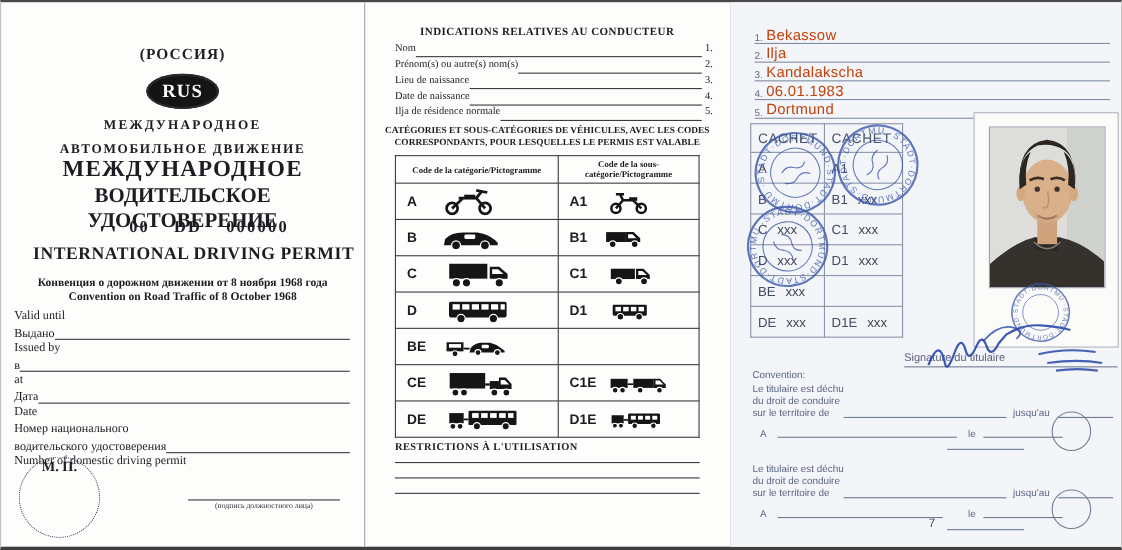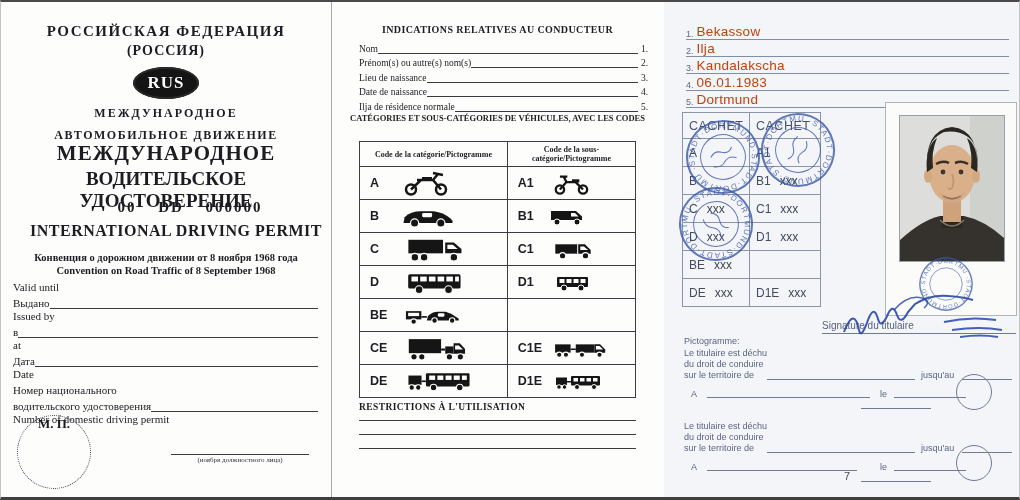--- a/index.html
+++ b/index.html
@@ -34,21 +34,21 @@
   .seal-circle{left:16px;top:413px;width:72px;height:72px;border:1.6px dotted #3a3d55;border-radius:50%;
                display:flex;align-items:flex-start;justify-content:center;}
   .seal-circle span{font-size:13px;font-weight:bold;}
   .pl-sigline{left:170px;width:138px;top:452px;border-top:1px solid #3a3a40;text-align:center;}
   .pl-sigline span{font-size:7px;display:block;margin-top:1px;color:#2e2e38;}
 
   
   .panel-mid{position:absolute;left:330px;top:0;width:333px;height:500px;}
   .pm-header{top:22px;font-size:10px;font-weight:bold;letter-spacing:.4px;}
   .pm-fields{left:28px;right:16px;top:37px;}
-  .pmrow{display:flex;align-items:flex-end;font-size:9.5px;height:14.5px;}
+  .pmrow{display:flex;font-size:9.5px;height:14.5px;}
   .pmrow .num{margin-left:3px;}
   .pm-cap{font-size:8.5px;font-weight:bold;line-height:11px;}
   .pm-cap1{top:111px;font-family:Liberation Serif, serif;}
   .pm-cap2{top:122px;}
   .veh-table{left:28px;top:139px;width:277px;border:1px solid #3c3c44;border-collapse:collapse;}
   .veh-table td,.veh-table th{border:1px solid #3c3c44;padding:0;}
   .veh-table th{height:24px;font-size:8px;font-weight:bold;text-align:center;}
   .veh-cell{height:32px;}
   .veh-inner{display:flex;align-items:center;gap:10px;padding-left:10px;
              font-family:"Liberation Sans","DejaVu Sans",sans-serif;font-size:12.5px;font-weight:bold;}
@@ -80,33 +80,32 @@
   .pagenum{font-size:11px;color:#454c58;font-family:"Liberation Sans",sans-serif;}
 </style>
 </head>
 <body>
 
 <div class="card">
   <div class="divider" style="left:330px"></div>
   <div class="divider" style="left:663px"></div>
 
   <div class="panel-left">
-    <div class="abs ctr pl-country1">РОССИЙСКАЯ ФЕДЕРАЦИЯ</div>
     <div class="abs ctr pl-country2">(РОССИЯ)</div>
     <div class="abs rus-oval">
         <span>RUS</span>
       </div>
     <div class="abs ctr pl-mv1">МЕЖДУНАРОДНОЕ</div>
     <div class="abs ctr pl-mv2">АВТОМОБИЛЬНОЕ ДВИЖЕНИЕ</div>
     <div class="abs ctr pl-big1">МЕЖДУНАРОДНОЕ</div>
     <div class="abs ctr pl-big2">ВОДИТЕЛЬСКОЕ УДОСТОВЕРЕНИЕ</div>
     <div class="abs ctr pl-num">00 DD 000000</div>
     <div class="abs ctr pl-idp">INTERNATIONAL DRIVING PERMIT</div>
     <div class="abs ctr pl-conv1">Конвенция о дорожном движении от 8 ноября 1968 года</div>
-    <div class="abs ctr pl-conv2">Convention on Road Traffic of 8 September 1968</div>
+    <div class="abs ctr pl-conv2">Convention on Road Traffic of 8 October 1968</div>
 
     <div class="abs pl-fields">
       <div class="sub">Valid until</div>
       <div class="frow">
         <span class="lbl">Выдано</span>
           <span class="fill"></span>
       </div>
       <div class="sub">Issued by</div>
       <div class="frow">
         <span class="lbl">в</span>
@@ -123,21 +122,21 @@
         <span class="lbl">водительского удостоверения</span>
           <span class="fill"></span>
       </div>
       <div class="sub">Number of domestic driving permit</div>
     </div>
 
     <div class="abs seal-circle">
       <span>М. П.</span>
     </div>
     <div class="abs pl-sigline">
-      <span>(ноября должностного лица)</span>
+      <span>(подпись должностного лица)</span>
     </div>
   </div>
 
   <div class="panel-mid">
     <div class="abs ctr pm-header">INDICATIONS RELATIVES AU CONDUCTEUR</div>
     <div class="abs pm-fields">
       <div class="pmrow">
           <span class="lbl">Nom</span>
           <span class="fill"></span>
           <span class="num">1.</span>
@@ -157,20 +156,21 @@
           <span class="fill"></span>
           <span class="num">4.</span>
         </div>
       <div class="pmrow">
           <span class="lbl">Ilja de résidence normale</span>
           <span class="fill"></span>
           <span class="num">5.</span>
         </div>
     </div>
     <div class="abs ctr pm-cap pm-cap1">CATÉGORIES ET SOUS-CATÉGORIES DE VÉHICULES, AVEC LES CODES</div>
+    <div class="abs ctr pm-cap pm-cap2">CORRESPONDANTS, POUR LESQUELLES LE PERMIS EST VALABLE</div>
 
     <table class="abs veh-table">
       <tbody>
           <tr>
         <th style="width:148px">Code de la catégorie/Pictogramme</th>
         <th style="width:128px">Code de la sous-catégorie/Pictogramme</th>
       </tr>
       <tr>
         <td class="veh-cell">
               <div class="veh-inner">
@@ -511,21 +511,21 @@
     </div>
 
     <div class="abs pr-sigcap">Signature du titulaire</div>
     <div class="abs pr-sigline"></div>
     <svg class="abs" style="left:172px;top:290px" width="182" height="48" viewBox="0 0 182 48">
       <path d="M8 40 q10 -26 15 -2 q2 10 9 -10 q6 -16 10 -1 q3 11 10 -5 q5 -11 9 1 q4 11 11 -3 l7 -8 q16 -10 34 -8 q14 1 24 4" stroke="#2746a8" stroke-width="2" fill="none" opacity=".9"></path>
       <path d="M108 30 q26 -6 52 -2 M116 38 q28 -4 50 0 M124 45 q20 -3 38 0" stroke="#2746a8" stroke-width="2" fill="none" opacity=".85"></path>
       <path d="M58 18 q14 -16 28 -12 q10 3 2 10" stroke="#2746a8" stroke-width="1.6" fill="none" opacity=".8"></path>
     </svg>
 
-    <div class="abs ex" style="left:20px;top:334px">Pictogramme:</div>
+    <div class="abs ex" style="left:20px;top:334px">Convention:</div>
     <div class="abs ex" style="left:20px;top:346px">Le titulaire est déchu</div>
     <div class="abs ex" style="left:20px;top:357px">du droit de conduire</div>
     <div class="abs ex" style="left:20px;top:368px">sur le territoire de</div>
     <div class="abs exline" style="left:103px;width:148px;top:377px"></div>
     <div class="abs ex" style="left:257px;top:368px">jusqu'au</div>
     <div class="abs exline" style="left:298px;width:50px;top:377px"></div>
     <div class="abs ex" style="left:27px;top:387px">A</div>
     <div class="abs exline" style="left:43px;width:163px;top:395px"></div>
     <div class="abs ex" style="left:216px;top:387px">le</div>
     <div class="abs exline" style="left:230px;width:72px;top:395px"></div>

